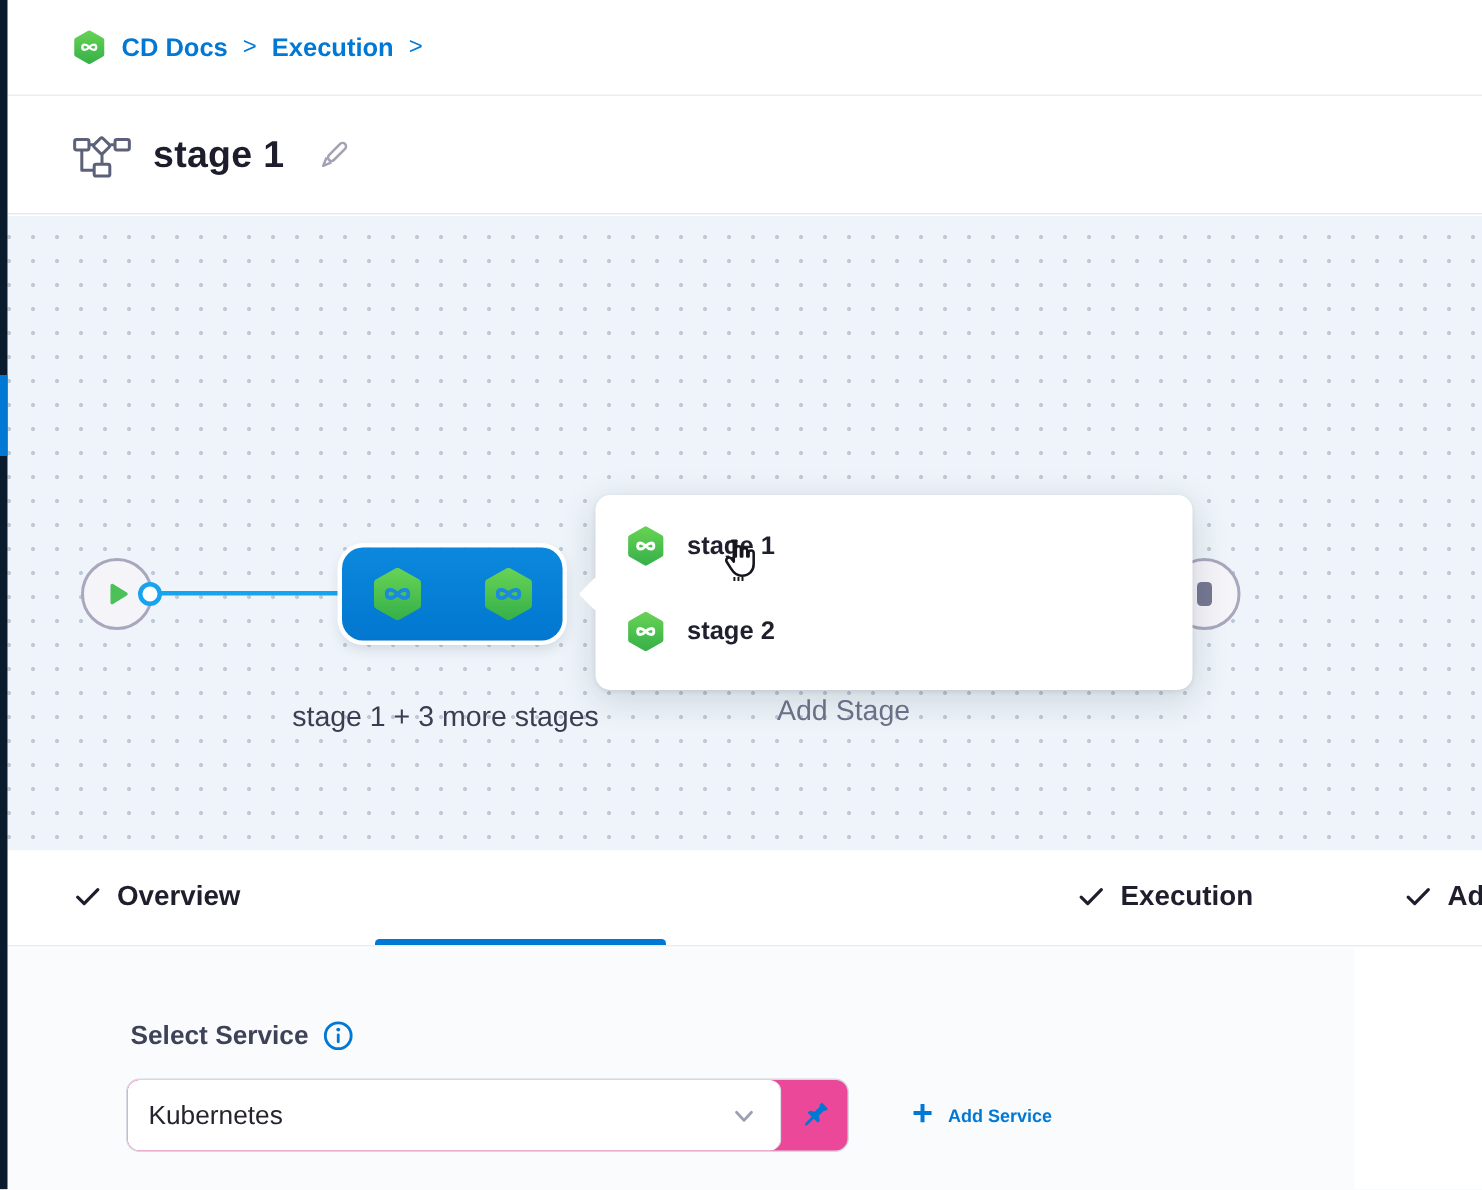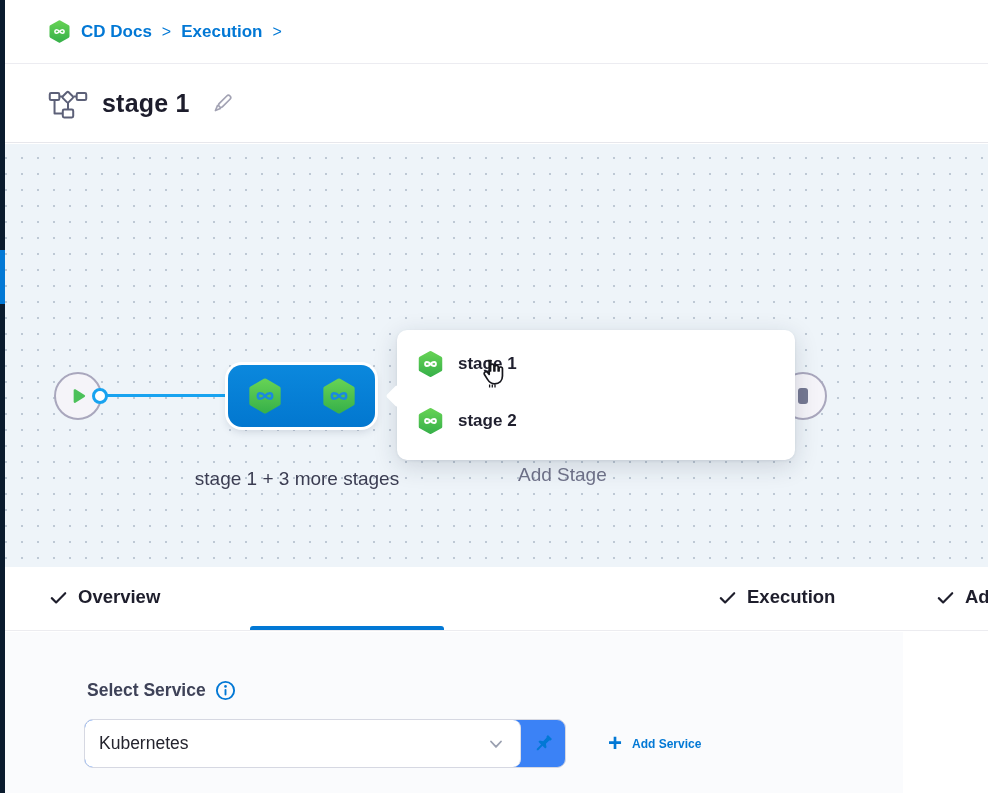--- a/index.html
+++ b/index.html
@@ -66,21 +66,21 @@
   .tab-ov { left:44px; } .tab-sv { left:281px; } .tab-en { left:478px; } .tab-ex { left:713px; } .tab-ad { left:931px; }
   .tab-underline { position:absolute; left:245px; top:59px; width:194px; height:4px; background:#0278d5; border-radius:3px 3px 0 0; }
   .check-ic { width:19px; height:19px; color:#1e1e2c; }
 
   
   .content { position:absolute; left:5px; top:632px; width:898px; height:161px; background:#fafbfd; }
   .service-label-row { position:absolute; left:82px; top:48px; display:flex; align-items:center; gap:9px; }
   .service-label { font-size:17.5px; font-weight:700; color:#3e4258; }
 
   .select-group { position:absolute; left:79px; top:87px; width:482px; height:49px;
-    border:1px solid #d6d8e2; border-radius:9px; background:#3b82f6; display:flex; overflow:hidden; cursor:pointer;text-align:right; }
+    border:1px solid #d6d8e2; border-radius:9px; background:#ec4899; display:flex; overflow:hidden; cursor:pointer;text-align:right; }
   .select-box { width:436px; height:100%; background:#fff; border-radius:8px; border-right:1px solid #dddfe8;
     display:flex; align-items:center; padding:0 14px; position:relative; }
   .select-value { font-size:17.5px; color:#24242e; }
   .select-chevron { position:absolute; right:14px; top:14px; }
   .pin-box { flex:1; display:flex; align-items:center; justify-content:center; cursor:pointer; }
 
   .add-service { position:absolute; left:603px; top:87px; height:49px; display:flex; align-items:center; gap:10px; cursor:pointer; }
   .plus-glyph { color:#0278d5; font-size:24px; font-weight:700; line-height:1; margin-top:-2px; }
   .add-service-label { color:#0278d5; font-size:12px; font-weight:700; }
 

